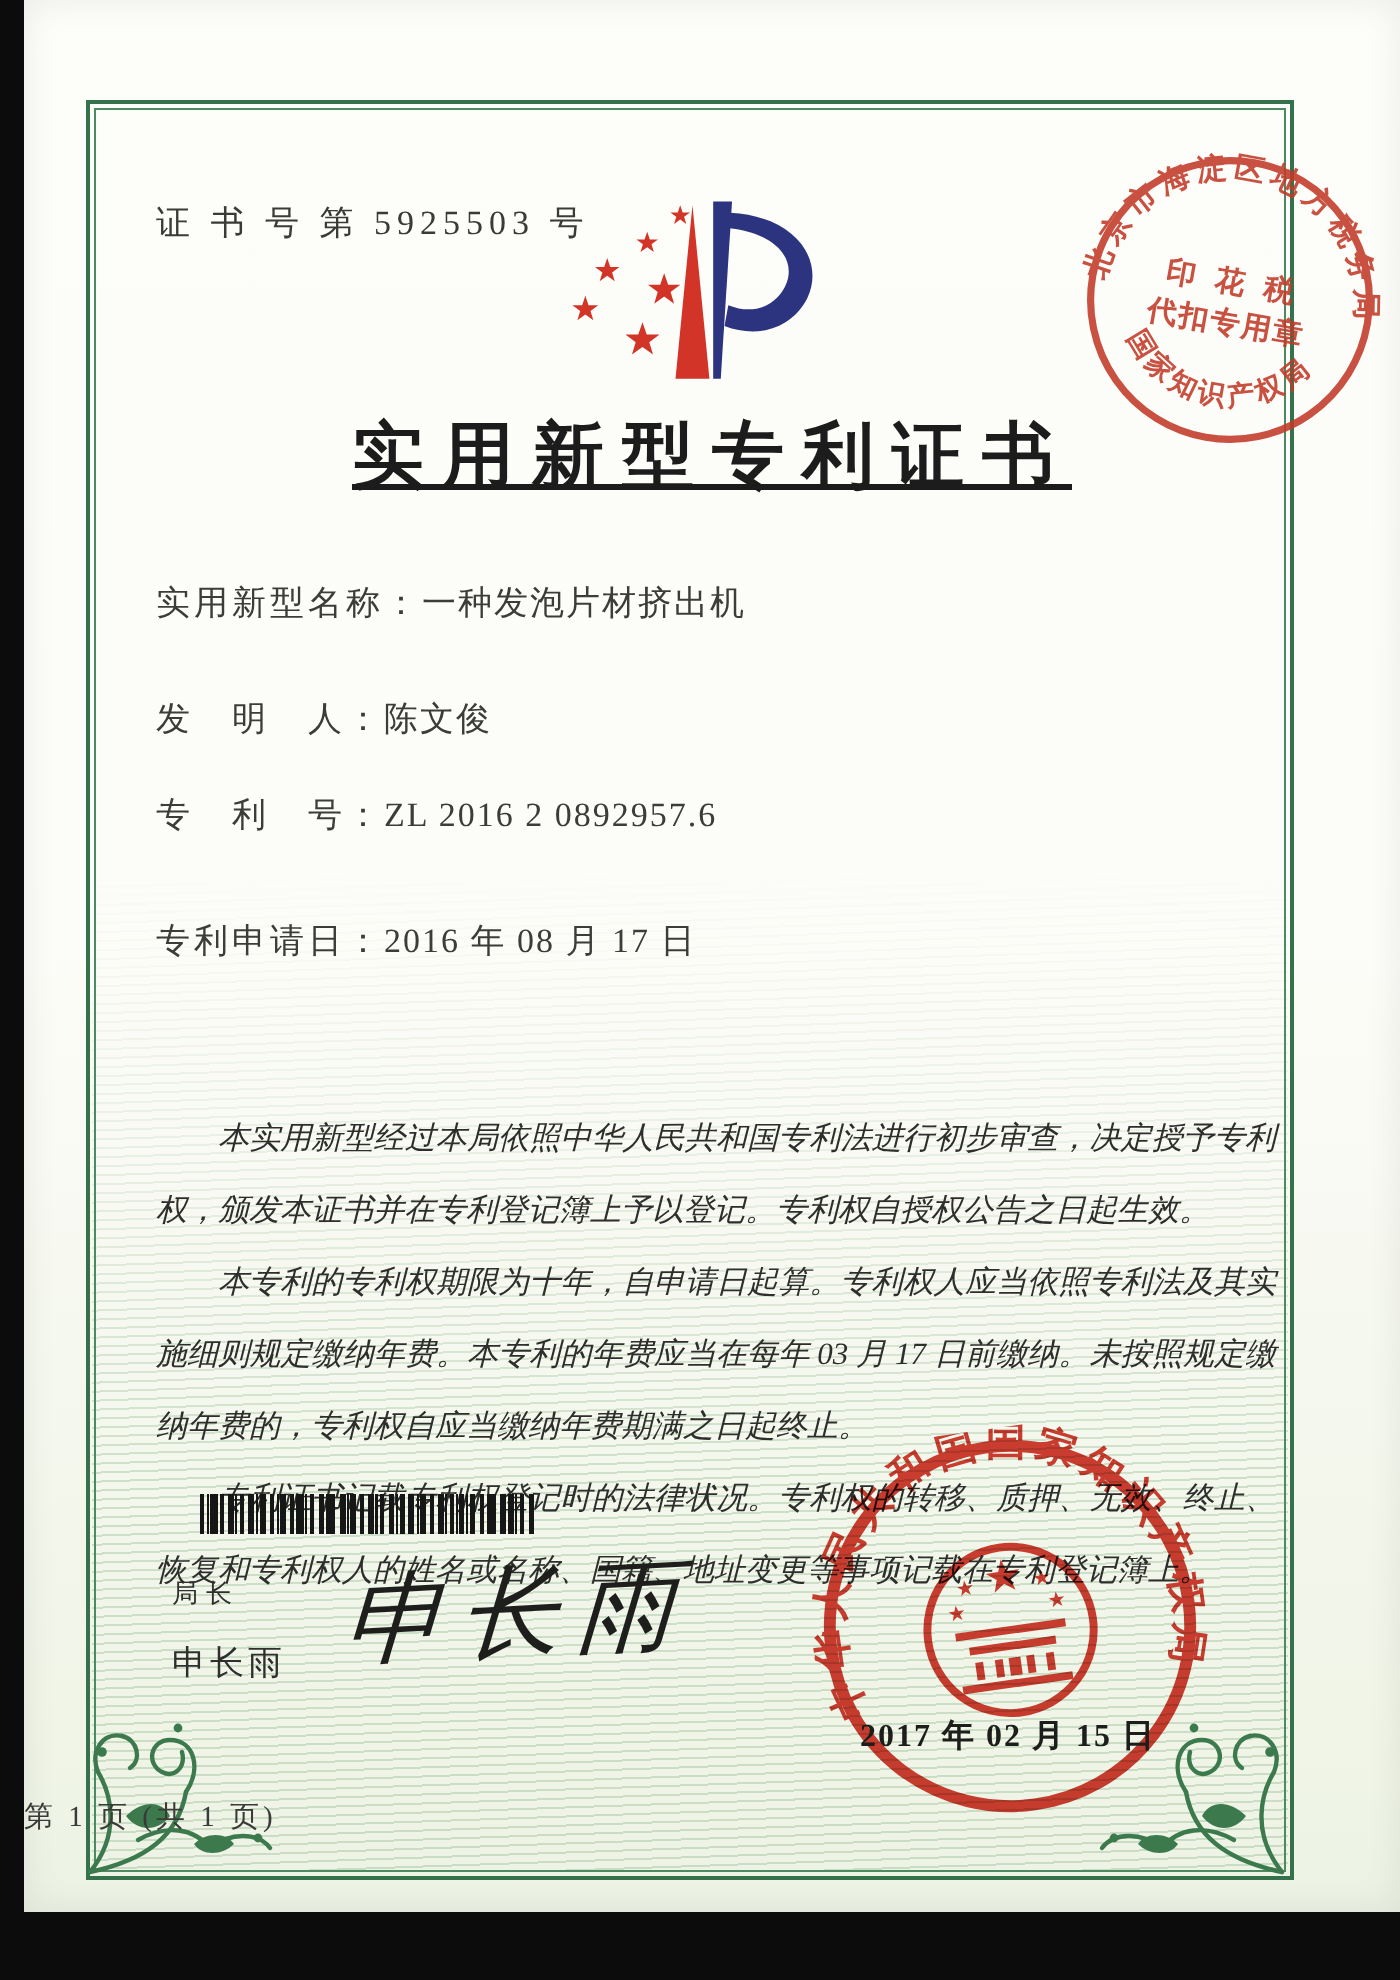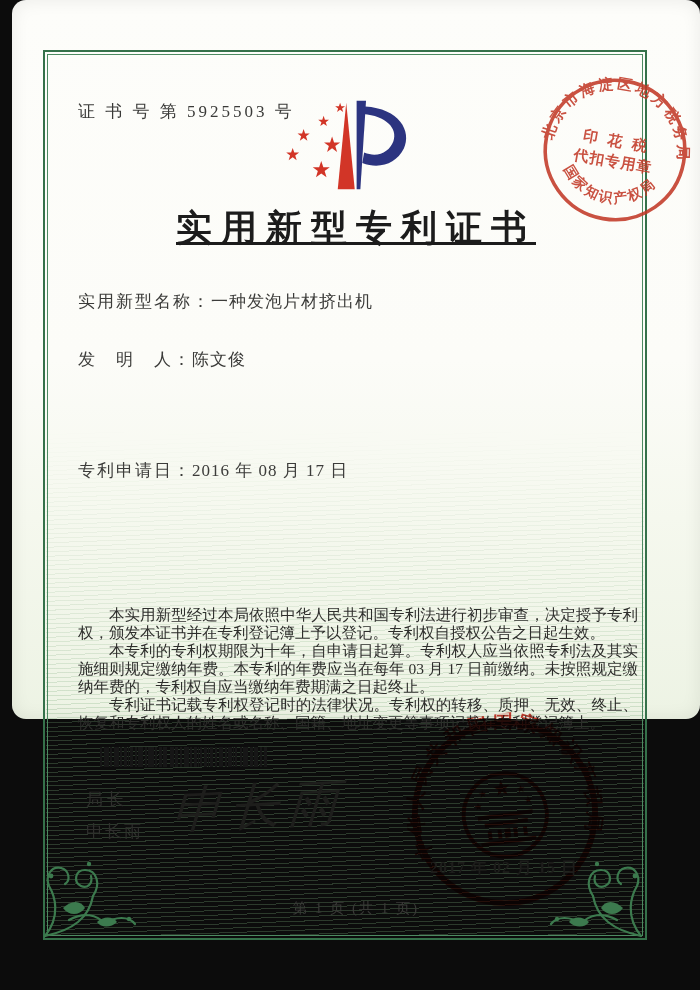--- a/index.html
+++ b/index.html
@@ -1,54 +1,54 @@
 <!DOCTYPE html>
 <html><head>
 <meta charset="utf-8">
 <style>
   html,body{margin:0;padding:0;}
   body{background:#111;font-family:"Liberation Serif","DejaVu Serif",serif;}
   #photo{position:relative;width:700px;height:990px;background:#0c0c0c;overflow:hidden;}
-  #page{position:absolute;left:12px;top:0;width:688px;height:719px;
+  #page{position:absolute;left:12px;top:0;width:688px;height:956px;
         background:linear-gradient(180deg,#fdfdfa 0%,#fcfcf8 50%,#f5f8ee 72%,#edf3e4 100%);
-        box-shadow:inset 0 0 18px rgba(0,0,0,.08);border-radius:14px;}
+        box-shadow:inset 0 0 18px rgba(0,0,0,.08);}
   
   #guilloche{position:absolute;left:34px;top:65px;width:598px;height:870px;pointer-events:none;
         background:repeating-linear-gradient(178deg,rgba(120,168,120,.30) 0 1px,rgba(255,255,255,0) 1px 4.5px);
         -webkit-mask-image:linear-gradient(180deg,transparent 0 42%,rgba(0,0,0,.45) 60%,#000 78%);
         mask-image:linear-gradient(180deg,transparent 0 42%,rgba(0,0,0,.45) 60%,#000 78%);}
   
   .border-outer{position:absolute;left:31px;top:50px;width:600px;height:886px;
         border:2px solid #35714a;}
   .border-inner{position:absolute;left:2px;top:2px;right:2px;bottom:2px;border:1px solid #4d8a61;}
   .txt{position:absolute;color:#3a3a38;}
   #cert-no{left:66px;top:100px;font-size:17px;letter-spacing:3px;}
   #logo{position:absolute;left:272px;top:96px;width:132px;height:100px;}
   #tax-stamp{position:absolute;left:521px;top:68px;width:164px;height:164px;transform:rotate(10deg);opacity:.88;}
   #title{left:0;top:204px;width:100%;text-align:center;font-size:36px;font-weight:700;
          letter-spacing:9px;color:#1c1c1c;text-decoration:underline;}
   .field{position:absolute;left:66px;font-size:17px;letter-spacing:1px;color:#3c3c3a;}
   .field .lbl{letter-spacing:2px;}
-  #body-text{position:absolute;left:66px;top:606px;width:560px;font-size:15.5px;line-height:18px;
-         color:#2e2e2c;}
+  #body-text{position:absolute;left:66px;top:552px;width:560px;font-size:15.5px;line-height:36px;
+         color:#2e2e2c;font-style:italic;}
   #body-text p{margin:0;text-indent:2em;text-align:justify;}
   #barcode{position:absolute;left:88px;top:747px;width:168px;height:20px;
         background:
          repeating-linear-gradient(90deg,#161616 0 2px,transparent 2px 5px),
          repeating-linear-gradient(90deg,#161616 0 1px,transparent 1px 8px),
          repeating-linear-gradient(90deg,#161616 0 1px,transparent 1px 3.5px);}
-  #director-title{left:74px;top:788px;font-size:17px;letter-spacing:4px;color:#2f2f2d;}
+  #director-title{left:74px;top:788px;font-size:13px;letter-spacing:4px;color:#2f2f2d;}
   #director-name{left:74px;top:820px;font-size:17px;letter-spacing:2px;color:#2f2f2d;}
   #signature{left:160px;top:772px;width:230px;font-size:50px;color:#1e1e1c;
         font-style:italic;transform:rotate(-3deg) skewX(-6deg);letter-spacing:8px;}
   #seal{position:absolute;left:394px;top:714px;width:198px;height:198px;transform:rotate(-8deg);
         opacity:.93;mix-blend-mode:multiply;}
   #seal-date{left:402px;top:858px;width:180px;font-size:16px;letter-spacing:1px;color:#1d1d1b;
         font-weight:600;text-align:center;}
-  #footer{left:0;top:899px;width:100%;text-align:center;font-size:14.5px;letter-spacing:2px;color:#3a3a38;}
+  #footer{left:0;top:899px;width:100%;font-size:14.5px;letter-spacing:2px;color:#3a3a38;}
   .flourish{position:absolute;width:112px;height:116px;}
   #flourish-left{left:27px;top:824px;}
   #flourish-right{left:523px;top:824px;transform:scaleX(-1);}
   svg text{font-family:"Liberation Serif","DejaVu Serif",serif;}
 </style>
 </head>
 <body>
 
 <div id="photo">
   <div id="page">
@@ -128,20 +128,23 @@
     </svg>
 
     <div id="title" class="txt">实用新型专利证书</div>
 
     <div class="field" style="top:348px">
       <span class="lbl">发　明　人：</span><span>陈文俊</span>
     </div>
     <div class="field" style="top:290px">
       <span class="lbl">实用新型名称：</span><span>一种发泡片材挤出机</span>
     </div>
+    <div class="field" style="top:396px">
+      <span class="lbl">专　利　号：</span><span>ZL 2016 2 0892957.6</span>
+    </div>
     <div class="field" style="top:459px">
       <span class="lbl">专利申请日：</span><span>2016 年 08 月 17 日</span>
     </div>
 
     <div id="body-text">
       <p>本实用新型经过本局依照中华人民共和国专利法进行初步审查，决定授予专利权，颁发本证书并在专利登记簿上予以登记。专利权自授权公告之日起生效。</p>
       <p>本专利的专利权期限为十年，自申请日起算。专利权人应当依照专利法及其实施细则规定缴纳年费。本专利的年费应当在每年 03 月 17 日前缴纳。未按照规定缴纳年费的，专利权自应当缴纳年费期满之日起终止。</p>
       <p>专利证书记载专利权登记时的法律状况。专利权的转移、质押、无效、终止、恢复和专利权人的姓名或名称、国籍、地址变更等事项记载在专利登记簿上。</p>
     </div>
 

